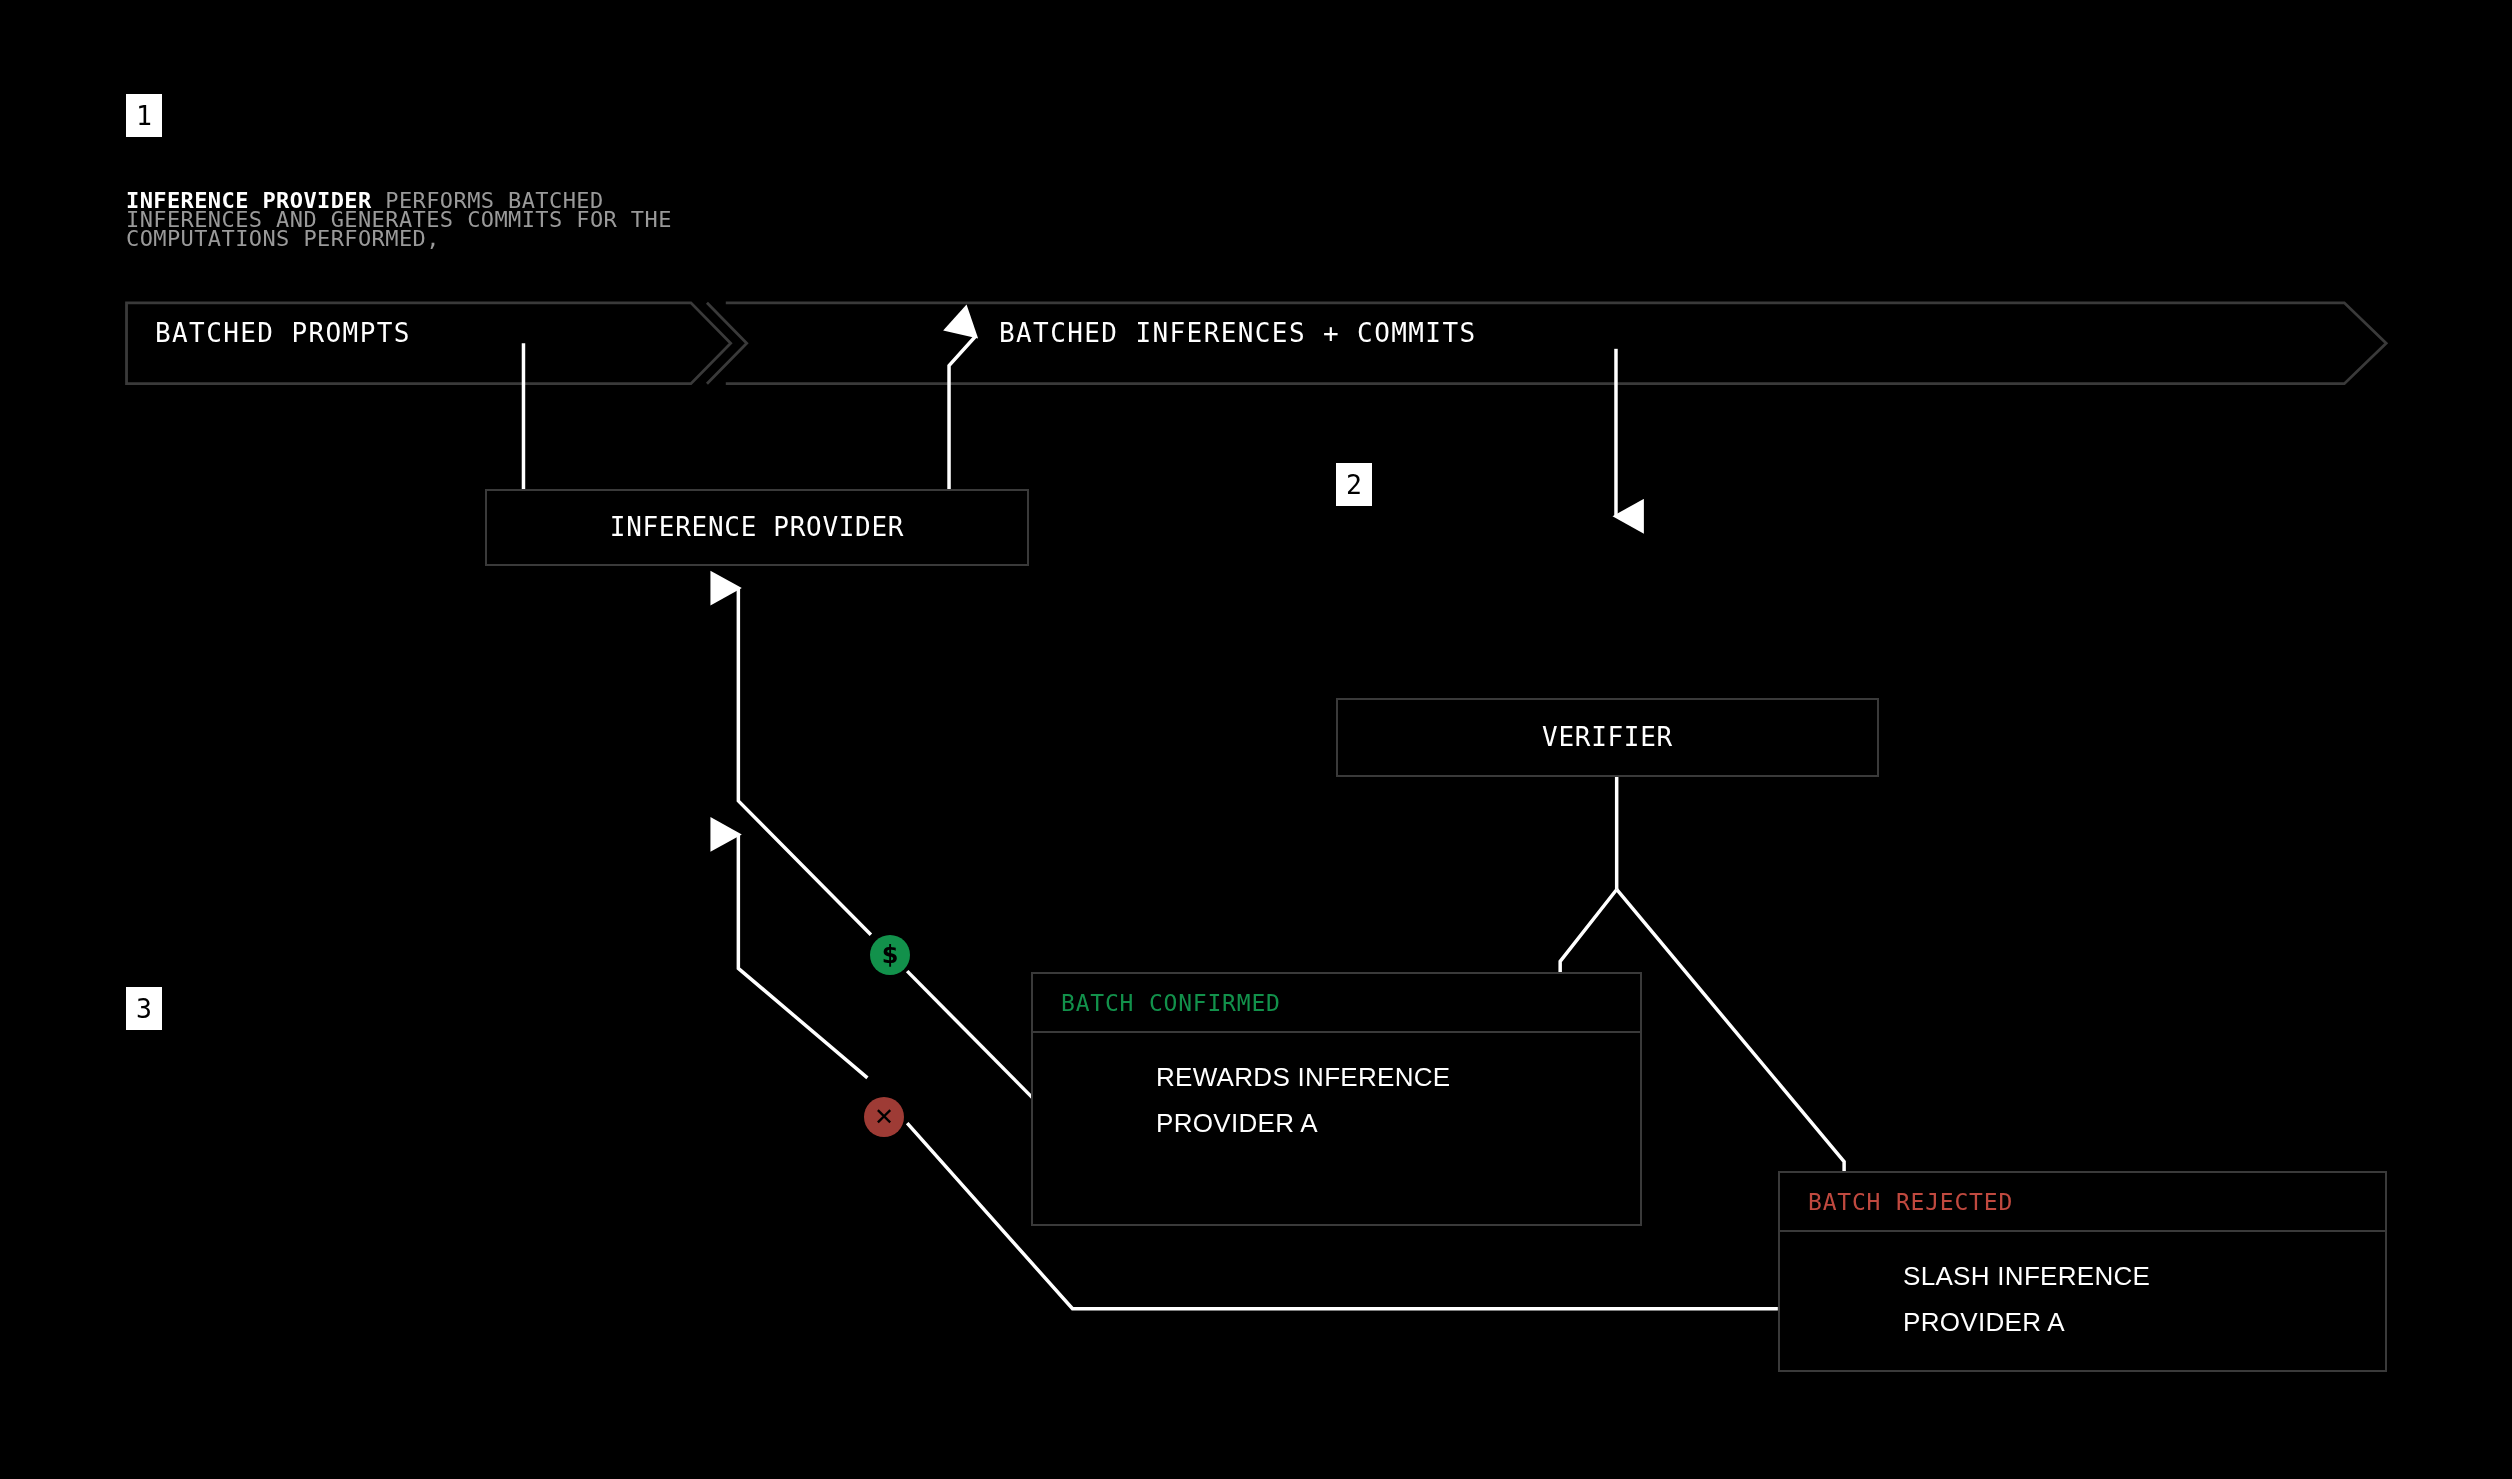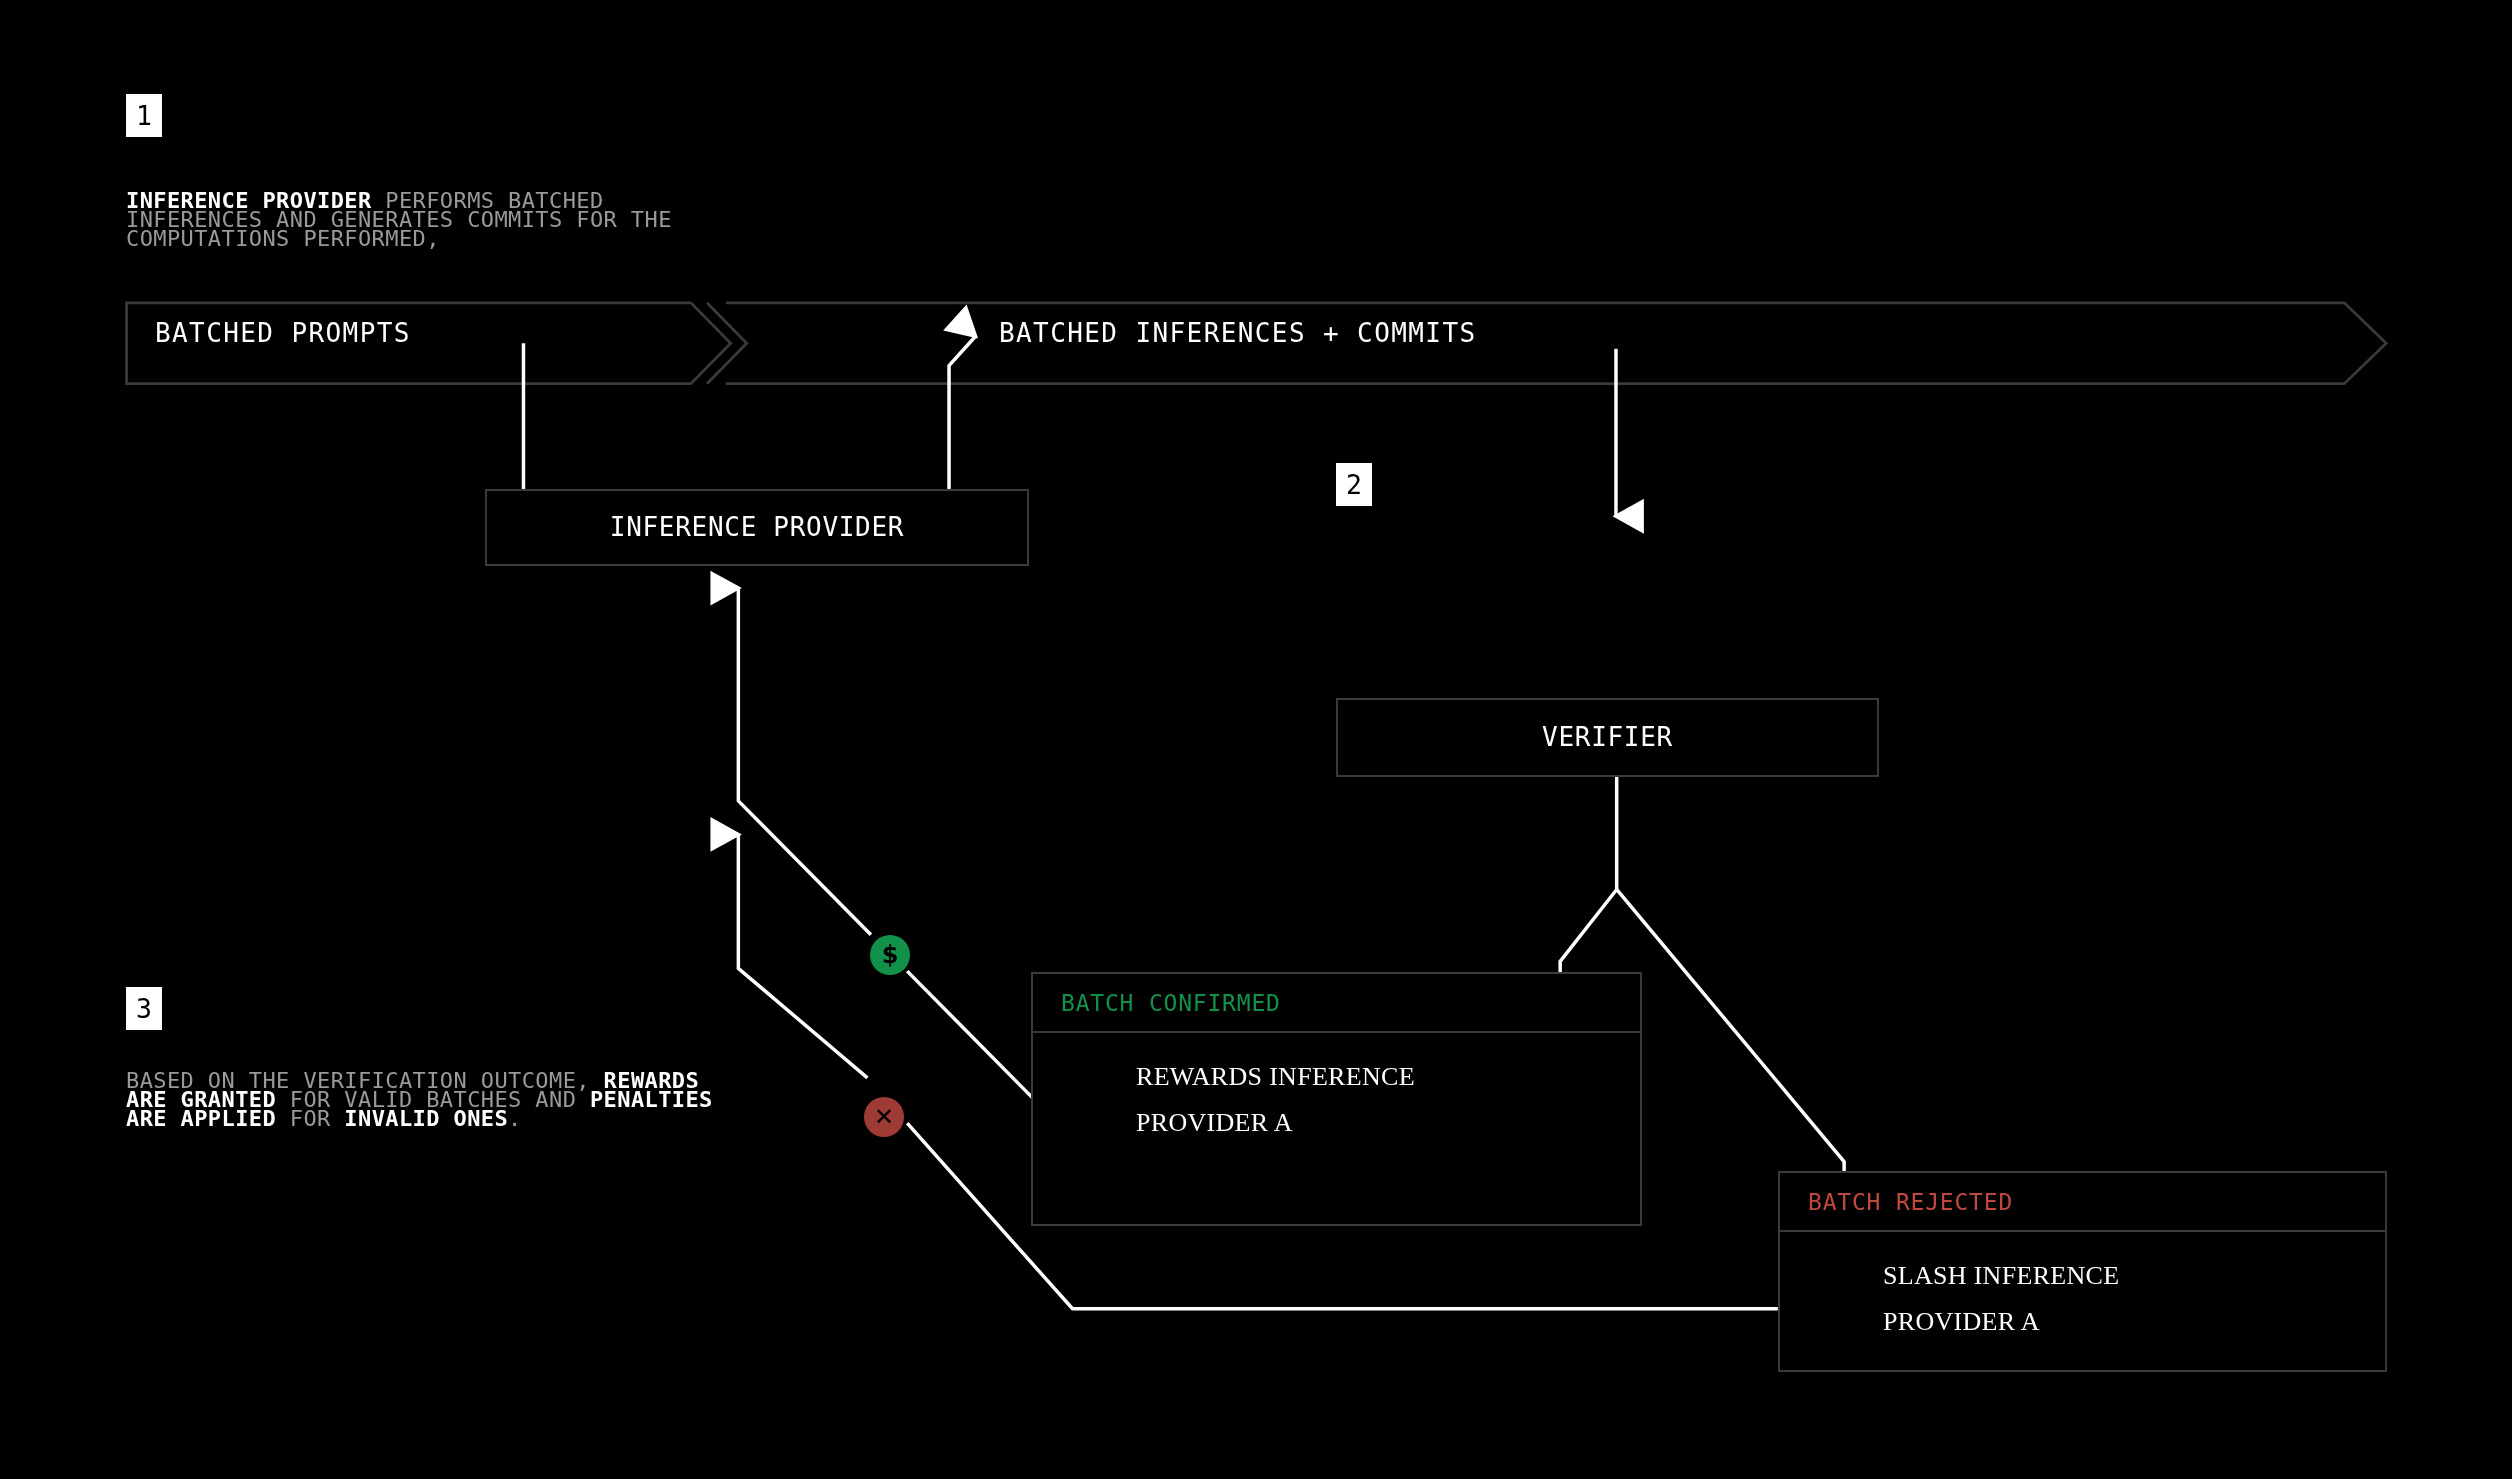--- a/index.html
+++ b/index.html
@@ -82,22 +82,23 @@
     white-space: pre;
   }
   .outcome-body {
     padding: 21px 0 0 103px;
   }
   .outcome-body-text {
     color: #ffffff;
     font-size: 26px;
     line-height: 46px;
     letter-spacing: 0.3px;
-    font-family: Liberation Serif, serif;
+    font-family: Liberation Sans, sans-serif;
     white-space: pre-line;
+    margin-left: 20px;
   }
 
   
   .banner-text {
     position: absolute;
     color: #ffffff;
     font-size: 26px;
     letter-spacing: 1.4px;
     font-family: "DejaVu Sans Mono", "Liberation Mono", monospace;
     white-space: pre;
@@ -191,25 +192,20 @@
     <div class="node-label" style="line-height:73px;">INFERENCE PROVIDER</div>
   </div>
 
   <div class="step-badge" style="left:1336px; top:463px;">2</div>
 
   <div class="node-box" style="left:1336px; top:698px; width:543px; height:79px;">
     <div class="node-label" style="line-height:75px;">VERIFIER</div>
   </div>
 
   <div class="step-badge" style="left:126px; top:987px;">3</div>
-  <div class="step-text" style="left:126px; top:1052px; width:614px;">
-    <span>BASED ON THE VERIFICATION OUTCOME, </span><span class="hl">REWARDS
-ARE GRANTED</span><span> FOR VALID BATCHES AND </span><span class="hl">PENALTIES
-ARE APPLIED</span><span> FOR </span><span class="hl">INVALID ONES</span><span>.</span>
-  </div>
 
   <div class="outcome-card" style="left:1031px; top:972px; width:611px; height:254px;">
     <div class="outcome-head">
       <span class="outcome-head-text" style="color:#12914b;">BATCH CONFIRMED</span>
     </div>
     <div class="outcome-body">
       <div class="outcome-body-text">REWARDS INFERENCE
 PROVIDER A</div>
     </div>
   </div>

